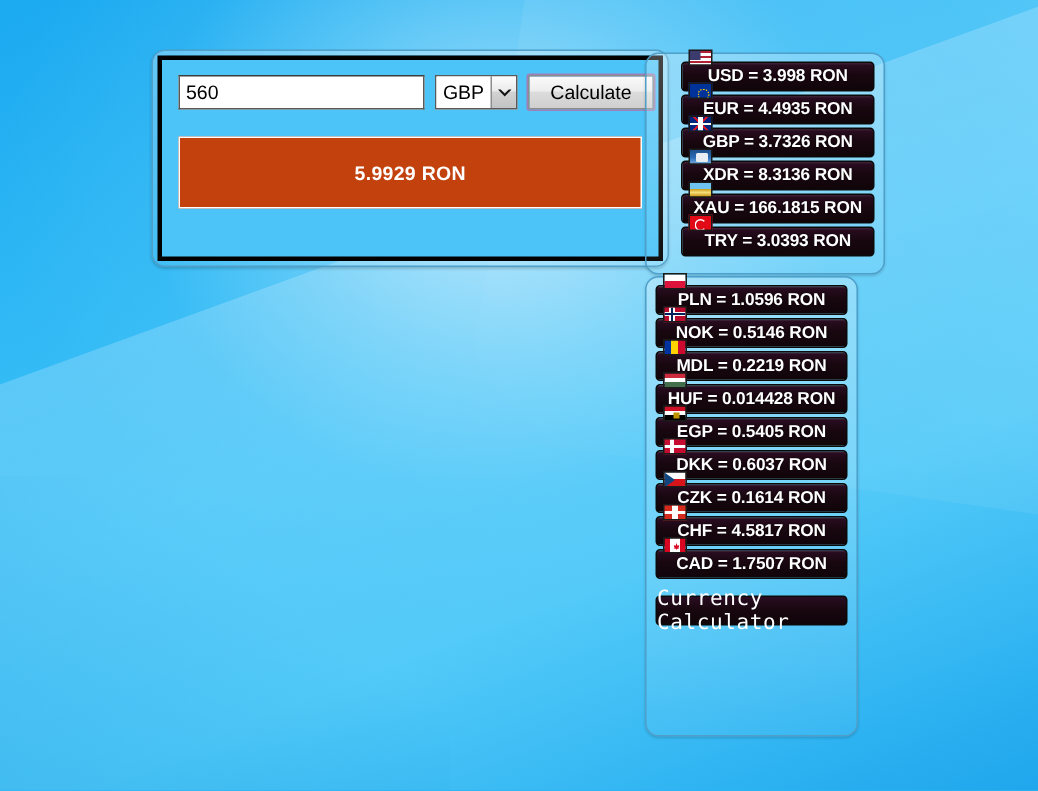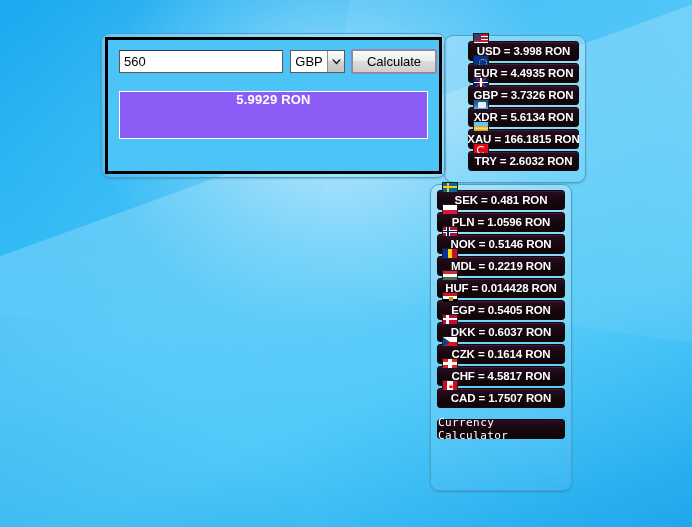--- a/index.html
+++ b/index.html
@@ -141,38 +141,38 @@
     cursor: pointer;
     display: flex;
     align-items: center;
     justify-content: center;
     outline: 1px solid #9f7fb6;
   }
 
   #result-box {
     margin-top: 18px;
     height: 48px;
-    background: #8b5cf6;
+    background: #c2410c;
     border: 1px solid #ffffff;
     display: flex;
-    align-items: flex-start;
+    align-items: center;
     justify-content: center;
   }
   #result-text {
     color: #ffffff;
     font-size: 13px;
     font-weight: bold;
     letter-spacing: 0.2px;
   }
 
   
   #rates-gadget-top {
-    left: 444px;
+    left: 430px;
     top: 35px;
-    width: 142px;
+    width: 160px;
     height: 148px;
     padding-left: 20px;
   }
   #rates-gadget-bottom {
     left: 430px;
     top: 184px;
     width: 142px;
     height: 307px;
   }
   .rates-inner {
@@ -282,21 +282,21 @@
     background: linear-gradient(to bottom, #2b0d23 0%, #18070f 45%, #100509 100%);
     border: 1px solid #0a0a0a;
     border-radius: 3px;
     display: flex;
     align-items: center;
     justify-content: center;
   }
   #title-text {
     color: #ffffff;
     font-family: "DejaVu Sans Mono", monospace;
-    font-size: 11px;
+    font-size: 14px;
     letter-spacing: 0.4px;
   }
 </style>
 </head>
 <body>
 
 <div id="desktop">
   <div id="desktop-sheen-1"></div>
   <div id="desktop-sheen-2"></div>
   <div id="desktop-sheen-3"></div>
@@ -337,39 +337,35 @@
       <div class="rate-row">
         <span class="flag flag-eur"></span>
         <span class="rate-label">EUR = 4.4935 RON</span>
       </div>
       <div class="rate-row">
         <span class="flag flag-gbp"></span>
         <span class="rate-label">GBP = 3.7326 RON</span>
       </div>
       <div class="rate-row">
         <span class="flag flag-xdr"></span>
-        <span class="rate-label">XDR = 5.6134 RON</span>
+        <span class="rate-label">XDR = 8.3136 RON</span>
       </div>
       <div class="rate-row">
         <span class="flag flag-xau"></span>
         <span class="rate-label">XAU = 166.1815 RON</span>
       </div>
       <div class="rate-row">
         <span class="flag flag-try"></span>
-        <span class="rate-label">TRY = 2.6032 RON</span>
+        <span class="rate-label">TRY = 3.0393 RON</span>
       </div>
     </div>
 </div>
 
 <div class="gadget" id="rates-gadget-bottom">
   <div class="rates-inner" id="rates-bottom-list">
-    <div class="rate-row">
-        <span class="flag flag-sek"></span>
-        <span class="rate-label">SEK = 0.481 RON</span>
-      </div>
       <div class="rate-row">
         <span class="flag flag-pln"></span>
         <span class="rate-label">PLN = 1.0596 RON</span>
       </div>
       <div class="rate-row">
         <span class="flag flag-nok"></span>
         <span class="rate-label">NOK = 0.5146 RON</span>
       </div>
       <div class="rate-row">
         <span class="flag flag-mdl"></span>

